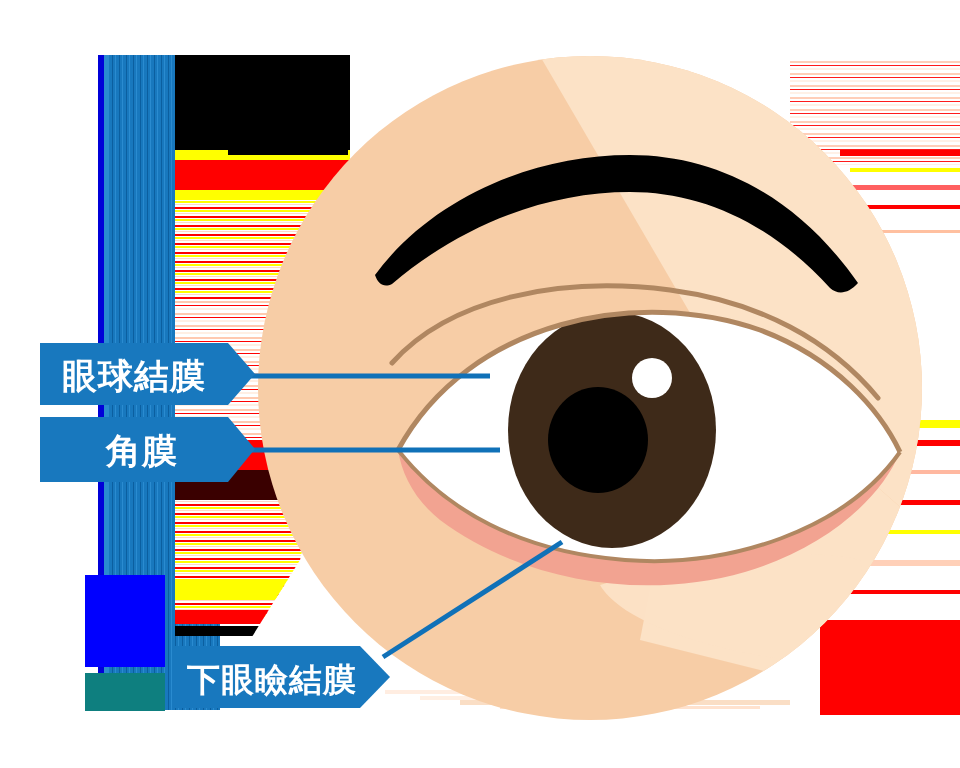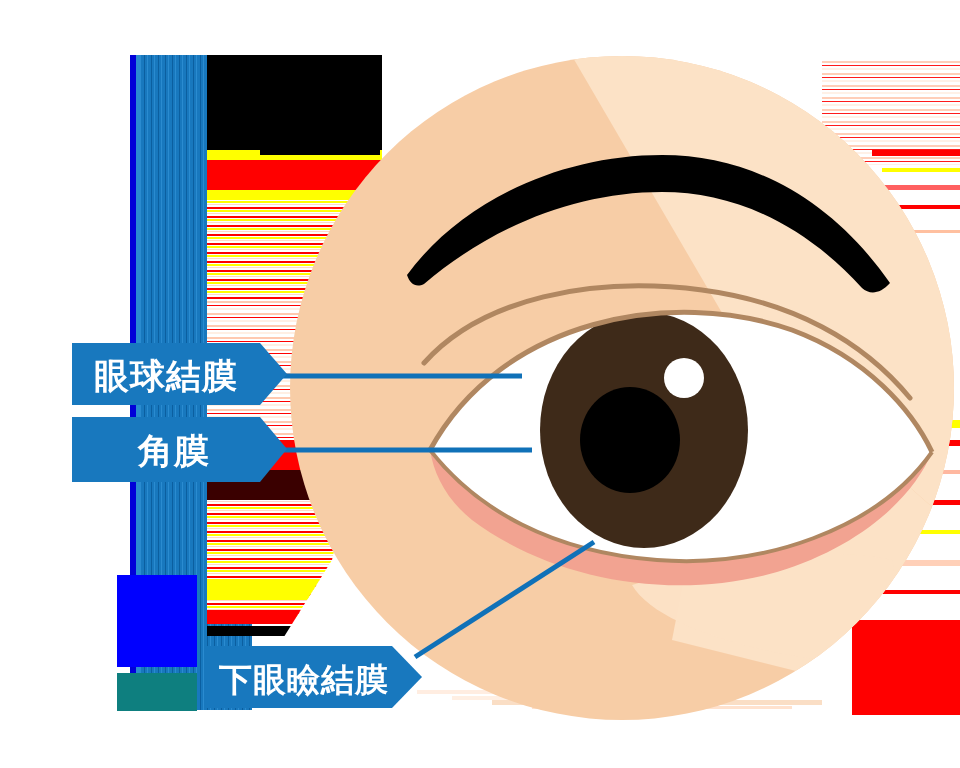--- a/index.html
+++ b/index.html
@@ -12,21 +12,20 @@
     width: 960px;
     height: 768px;
     overflow: hidden;
     font-family: "DejaVu Sans", "Liberation Sans", sans-serif;
   }
   #stage {
     position: relative;
     width: 780px;
     height: 768px;
     background: #ffffff;
-    margin-left: 32px;
   }
   #stage svg.layer {
     position: absolute;
     left: 0;
     top: 0;
     width: 960px;
     height: 768px;
   }
   .label-text {
     font-family: "DejaVu Sans", "Liberation Sans", sans-serif;

